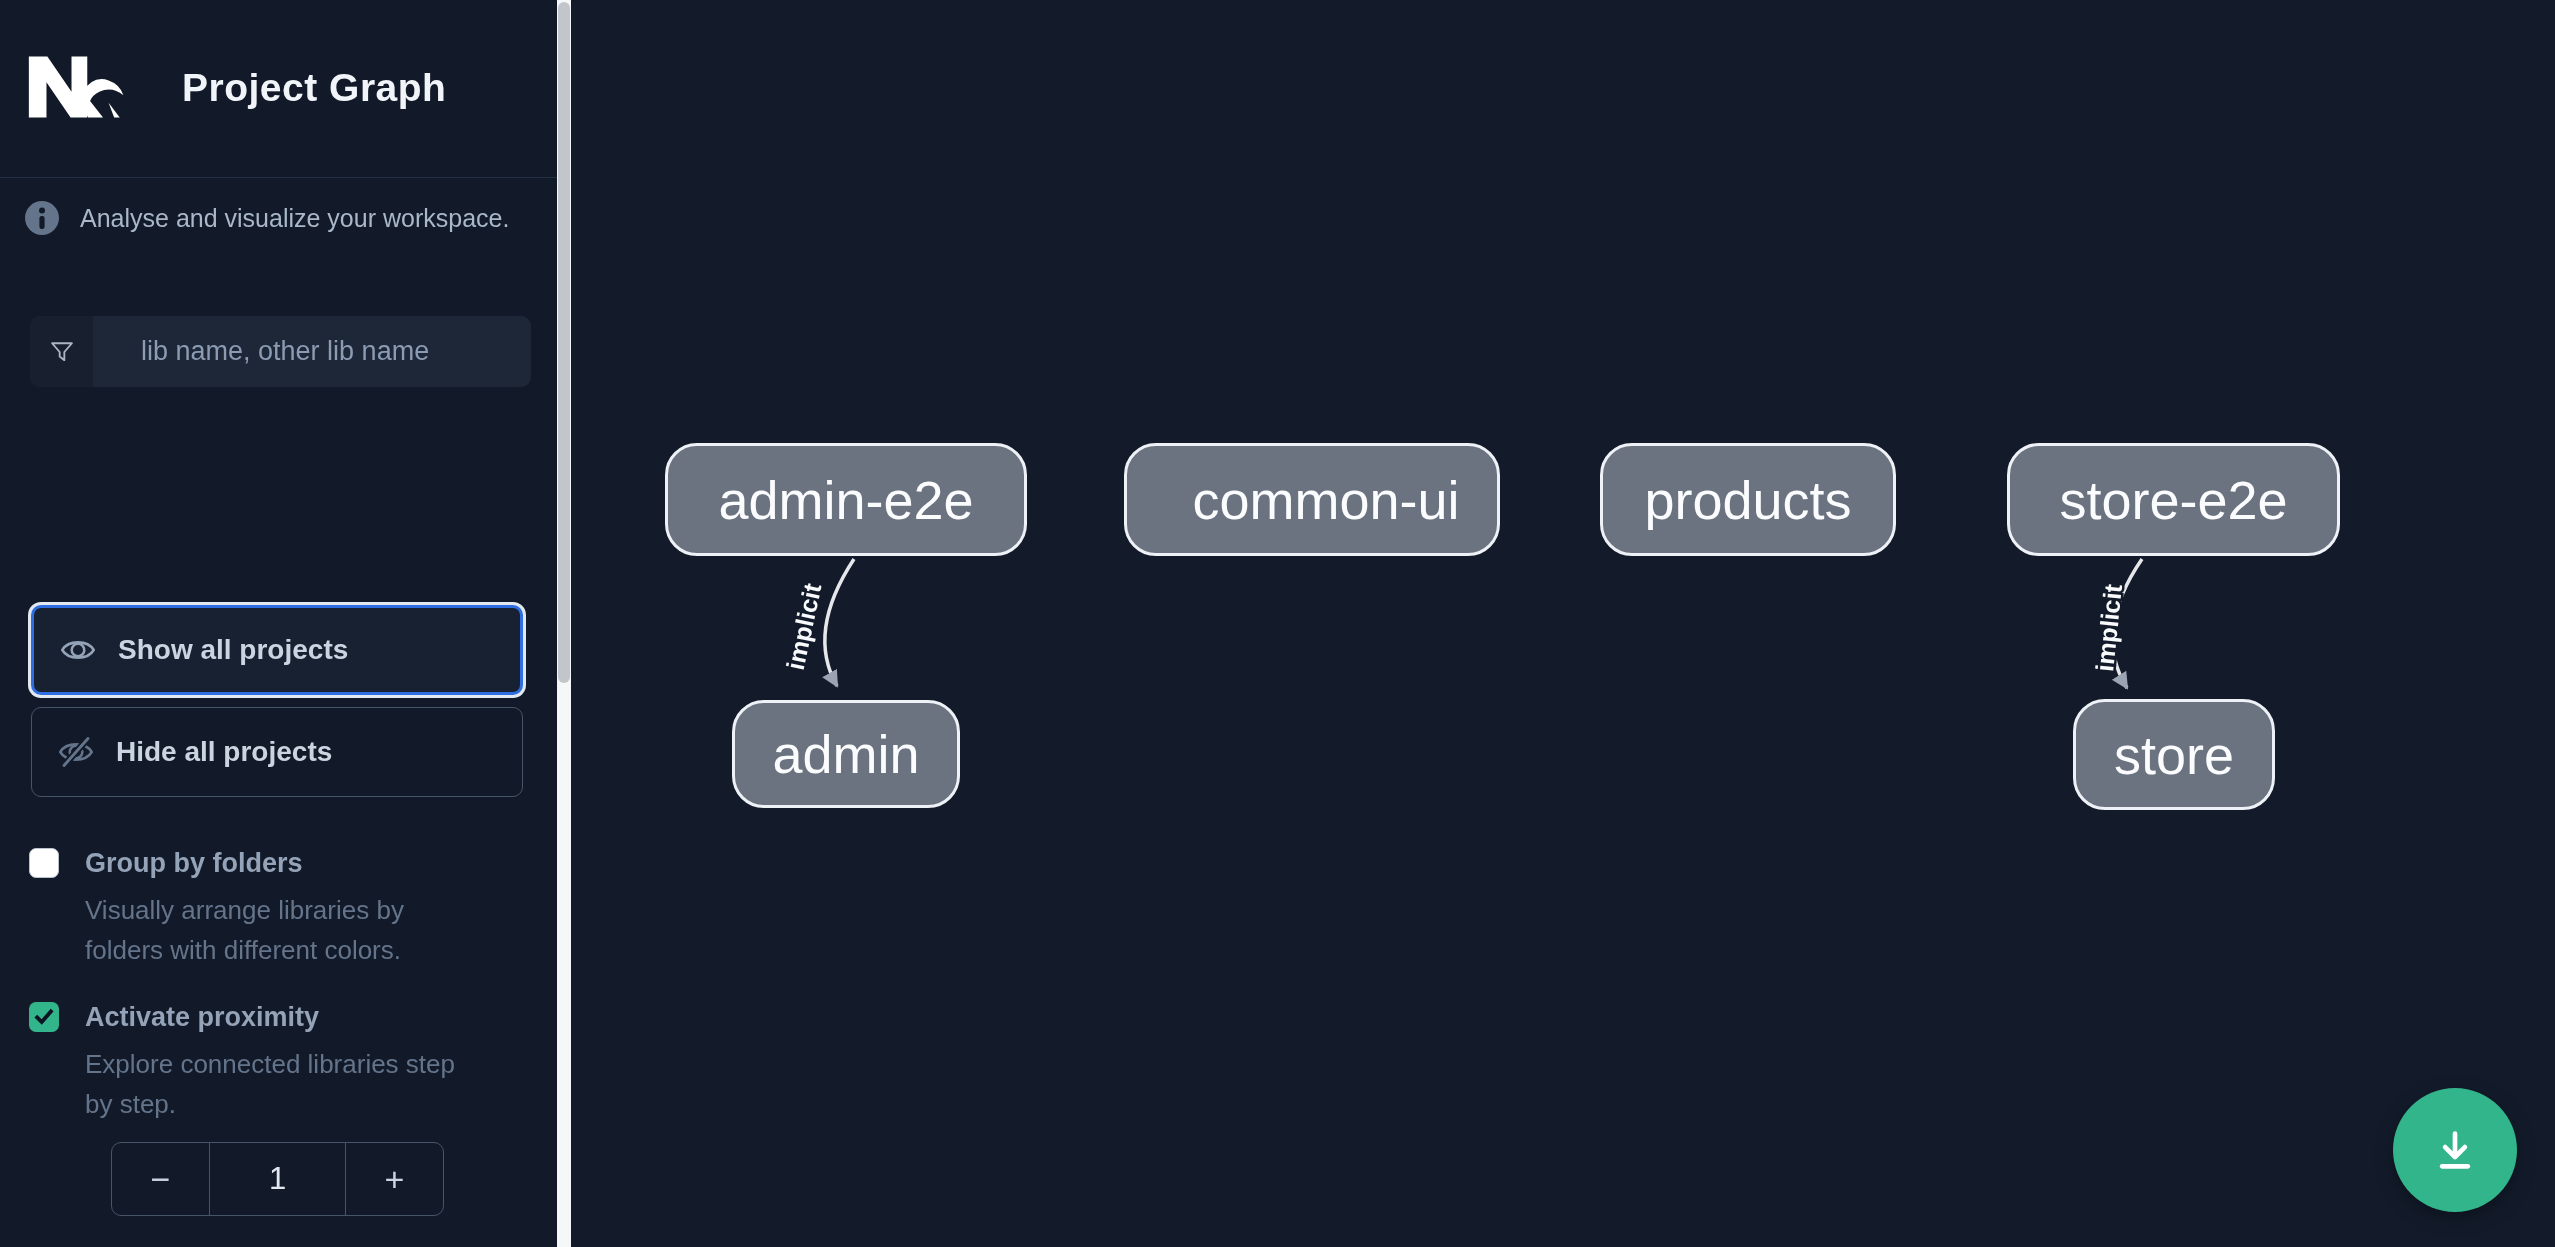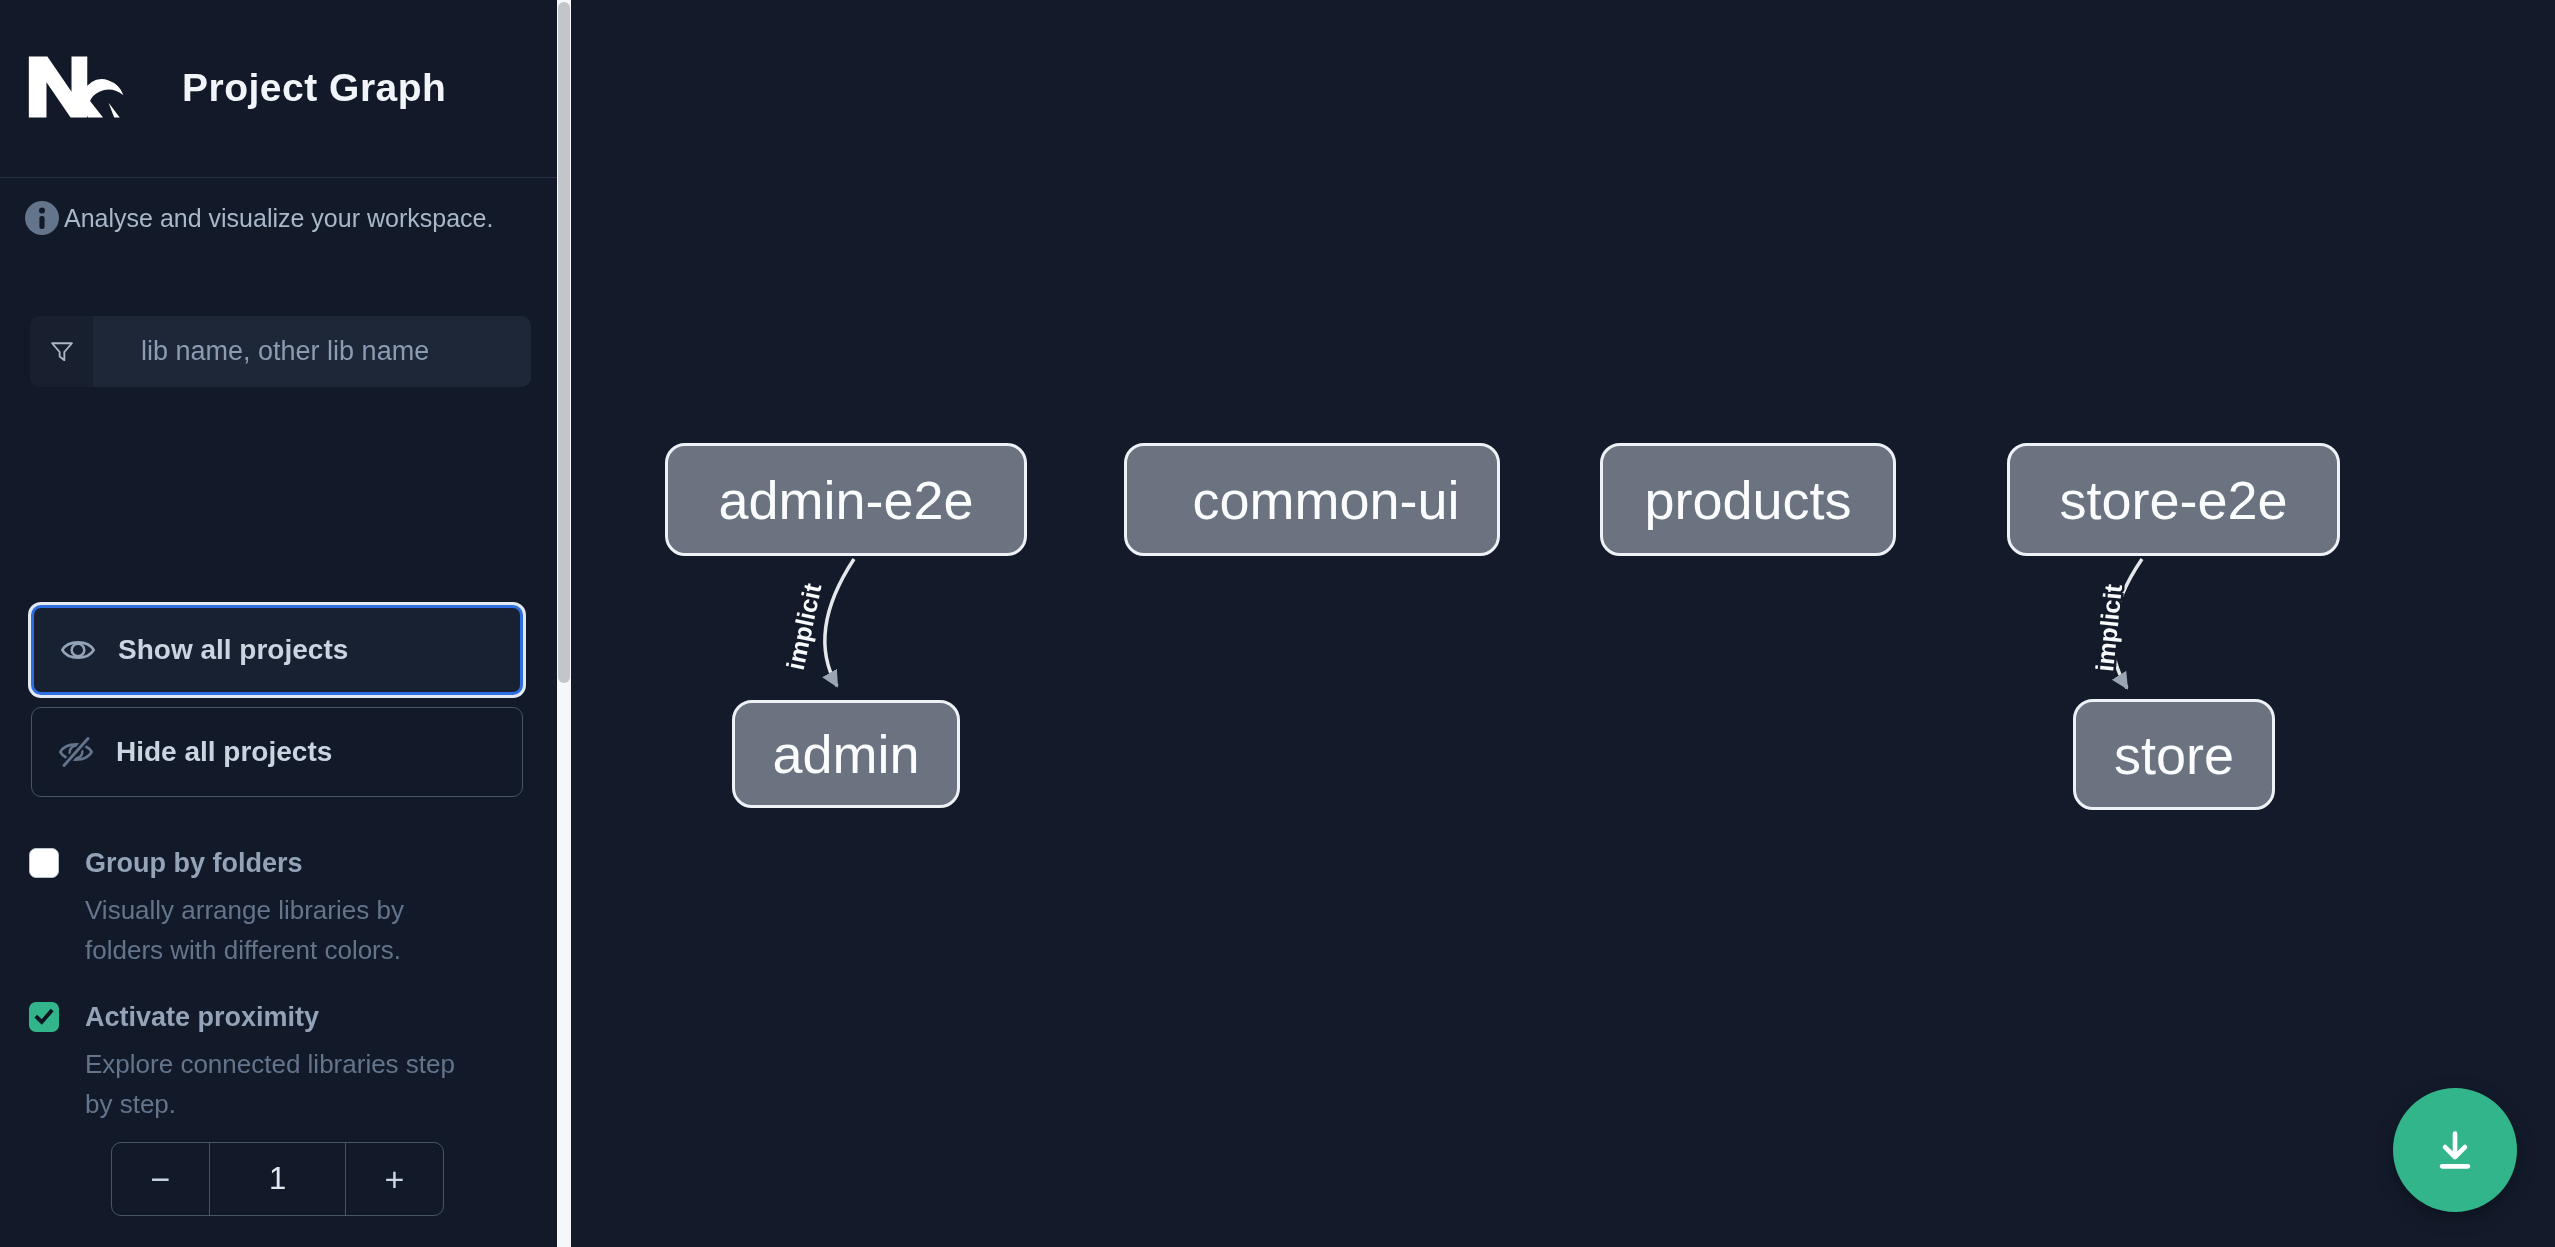--- a/index.html
+++ b/index.html
@@ -28,21 +28,21 @@
   .sidebar{position:absolute;left:0;top:0;width:571px;height:1247px;background:var(--bg);}
   .sidebar-inner{position:absolute;left:0;top:0;width:557px;height:1247px;}
 
   .sb-header{position:absolute;left:0;top:0;width:557px;height:178px;border-bottom:1px solid #243044;}
   .nx-logo{position:absolute;left:27px;top:53px;width:102px;height:68px;}
   .app-title{position:absolute;left:182px;top:66px;font-size:39px;font-weight:600;color:var(--bright);letter-spacing:.5px;white-space:nowrap;}
   .theme-btn{position:absolute;left:470px;top:70px;width:36px;height:36px;background:none;border:none;cursor:pointer;}
   .moon{position:relative;width:32px;height:32px;background:var(--green);border-radius:50%;overflow:hidden;}
   .moon::after{content:"";position:absolute;width:28px;height:28px;border-radius:50%;background:var(--bg);left:11px;top:-7px;}
 
-  .info-row{position:absolute;left:24px;top:200px;width:510px;display:flex;align-items:center;gap:4px;}
+  .info-row{position:absolute;left:24px;top:200px;width:510px;display:flex;align-items:center;gap:20px;}
   .info-icon{flex:0 0 36px;width:36px;height:36px;}
   .info-text{color:#a9b7c9;font-size:25px;}
 
   .search-box{position:absolute;left:30px;top:316px;width:501px;height:71px;border-radius:10px;overflow:hidden;display:flex;background:var(--panel);gap:26px;}
   .search-icon-cell{flex:0 0 63px;background:var(--panel-dark);display:flex;align-items:center;justify-content:center;}
   .search-input{flex:1;background:var(--panel);border:none;outline:none;color:var(--text);font-size:27px;padding:0 22px;font-family:"Liberation Sans",sans-serif;}
   .search-input::placeholder{color:#8b9bb4;opacity:1;}
 
   .toggle{position:absolute;left:29px;width:500px;}
   .toggle .cb{position:absolute;left:0;top:2px;width:30px;height:30px;border-radius:7px;}
@@ -64,21 +64,21 @@
   .stepper .st-btn{width:97px;background:none;border:none;color:var(--text);font-size:34px;cursor:pointer;font-family:"Liberation Sans",sans-serif;}
   .stepper .st-value{flex:1;display:flex;align-items:center;justify-content:center;color:#e2e8f0;font-size:31px;border-left:1.5px solid var(--border);border-right:1.5px solid var(--border);}
 
   
   .sb-scroll-track{position:absolute;left:557px;top:0;width:14px;height:1247px;background:#f6f7f8;}
   .sb-scroll-thumb{position:absolute;left:1px;top:2px;width:12px;height:681px;border-radius:6px;background:#c2c6cb;}
 
   
   .canvas{position:absolute;left:571px;top:0;width:1984px;height:1247px;background:var(--bg-canvas);}
   .edges{position:absolute;left:0;top:0;width:1984px;height:1247px;}
-  .graph-node{position:absolute;display:flex;align-items:center;justify-content:center;background:var(--node-fill);border:3px solid var(--node-border);border-radius:20px;color:#fbfcfd;font-size:54px;cursor:pointer;white-space:nowrap;}
+  .graph-node{position:absolute;display:flex;align-items:center;justify-content:center;background:var(--node-fill);border:3px solid var(--node-border);border-radius:32px;color:#fbfcfd;font-size:54px;cursor:pointer;white-space:nowrap;}
   .edge-label{font-size:25px;font-weight:600;fill:#f8fafc;stroke:var(--bg-canvas);stroke-width:5px;paint-order:stroke;text-anchor:middle;dominant-baseline:middle;}
 
   .fab{position:absolute;right:38px;bottom:35px;width:124px;height:124px;border-radius:50%;background:var(--green);border:none;display:flex;align-items:center;justify-content:center;cursor:pointer;box-shadow:0 6px 18px rgba(0,0,0,.35);}
 </style>
 </head>
 <body>
 
 <div id="app">
 
   <aside class="sidebar">

